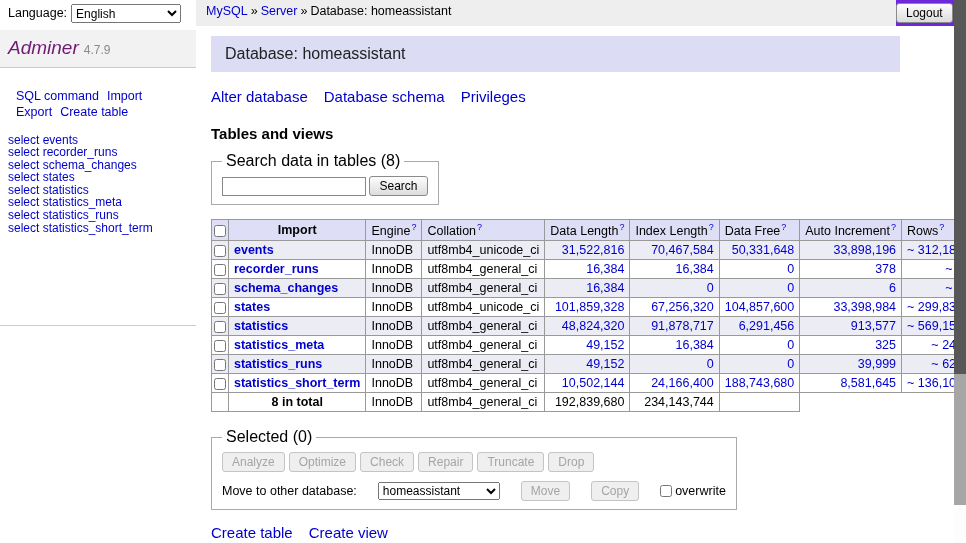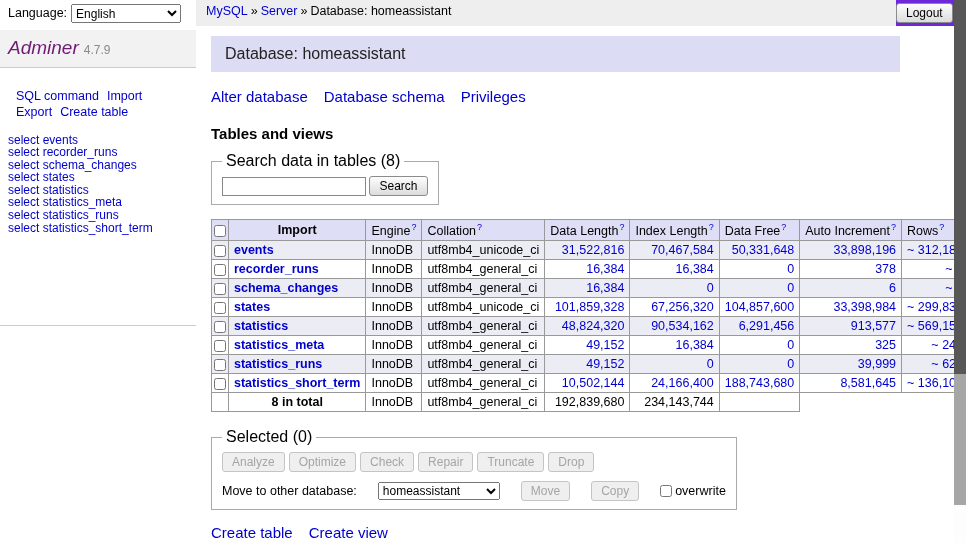--- a/index.html
+++ b/index.html
@@ -182,21 +182,21 @@
             <td class="num"><a>104,857,600</a></td>
             <td class="num"><a>33,398,984</a></td>
             <td class="num"><a>~ 299,833</a></td>
           </tr>
           <tr>
             <td class="c"><input type="checkbox" style=""></td>
             <th><a class="tbl">statistics</a></th>
             <td>InnoDB</td>
             <td>utf8mb4_general_ci</td>
             <td class="num"><a>48,824,320</a></td>
-            <td class="num"><a>90,534,162</a></td>
+            <td class="num"><a>91,878,717</a></td>
             <td class="num"><a>6,291,456</a></td>
             <td class="num"><a>913,577</a></td>
             <td class="num"><a>~ 569,159</a></td>
           </tr>
           <tr>
             <td class="c"><input type="checkbox" style=""></td>
             <th><a class="tbl">statistics_meta</a></th>
             <td>InnoDB</td>
             <td>utf8mb4_general_ci</td>
             <td class="num"><a>49,152</a></td>

